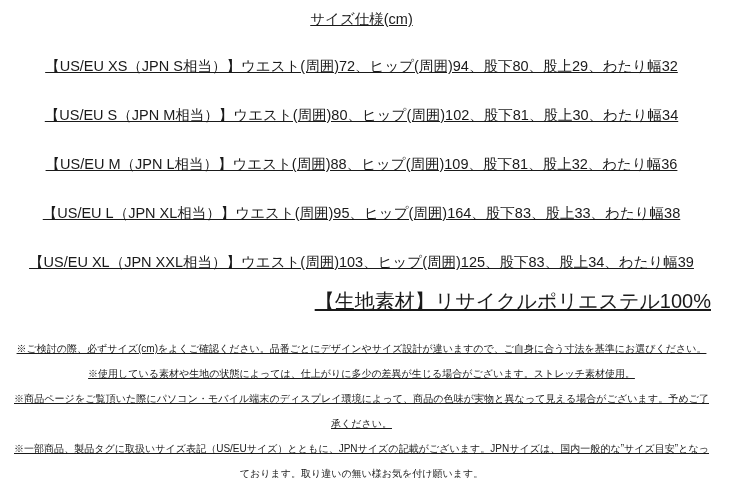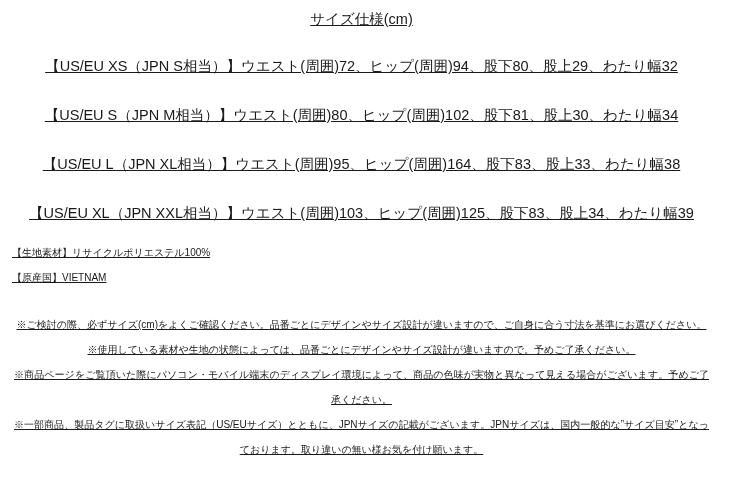--- a/index.html
+++ b/index.html
@@ -39,22 +39,22 @@
     letter-spacing: 0px;
     margin-top: 24px;
   }
   .gap-sm {
     height: 12px;
   }
   .gap-md {
     height: 14px;
   }
   .material-block .m-line {
-    text-align: left;
-    font-size: 10px;
+    text-align: right;
+    font-size: 20px;
     line-height: 25px;
   }
   .notes {
     margin-top: 10px;
   }
   .note {
     text-align: justify;
     text-align-last: center;
     font-size: 10px;
     line-height: 25px;
@@ -65,33 +65,33 @@
 </head>
 <body>
 
 <div class="page">
 
   <div class="title">サイズ仕様(cm)</div>
 
   <div class="size-list">
     <div class="size-line">【US/EU XS（JPN S相当）】ウエスト(周囲)72、ヒップ(周囲)94、股下80、股上29、わたり幅32</div>
     <div class="size-line">【US/EU S（JPN M相当）】ウエスト(周囲)80、ヒップ(周囲)102、股下81、股上30、わたり幅34</div>
+    <div class="size-line">【US/EU M（JPN L相当）】ウエスト(周囲)88、ヒップ(周囲)109、股下81、股上32、わたり幅36</div>
     <div class="size-line">【US/EU L（JPN XL相当）】ウエスト(周囲)95、ヒップ(周囲)164、股下83、股上33、わたり幅38</div>
     <div class="size-line">【US/EU XL（JPN XXL相当）】ウエスト(周囲)103、ヒップ(周囲)125、股下83、股上34、わたり幅39</div>
   </div>
 
   <div class="gap-md"></div>
 
   <div class="material-block">
     <div class="m-line">【生地素材】リサイクルポリエステル100%</div>
-    <div class="m-line">【原産国】VIETNAM</div>
   </div>
 
   <div class="gap-sm"></div>
 
   <div class="notes">
     <p class="note">※ご検討の際、必ずサイズ(cm)をよくご確認ください。品番ごとにデザインやサイズ設計が違いますので、ご自身に合う寸法を基準にお選びください。</p>
-    <p class="note">※使用している素材や生地の状態によっては、品番ごとにデザインやサイズ設計が違いますので。予めご了承ください。</p>
+    <p class="note">※使用している素材や生地の状態によっては、仕上がりに多少の差異が生じる場合がございます。ストレッチ素材使用。</p>
     <p class="note">※商品ページをご覧頂いた際にパソコン・モバイル端末のディスプレイ環境によって、商品の色味が実物と異なって見える場合がございます。予めご了承ください。</p>
     <p class="note">※一部商品、製品タグに取扱いサイズ表記（US/EUサイズ）とともに、JPNサイズの記載がございます。JPNサイズは、国内一般的な”サイズ目安”となっております。取り違いの無い様お気を付け願います。</p>
   </div>
 
 </div>
 
 </body></html>

